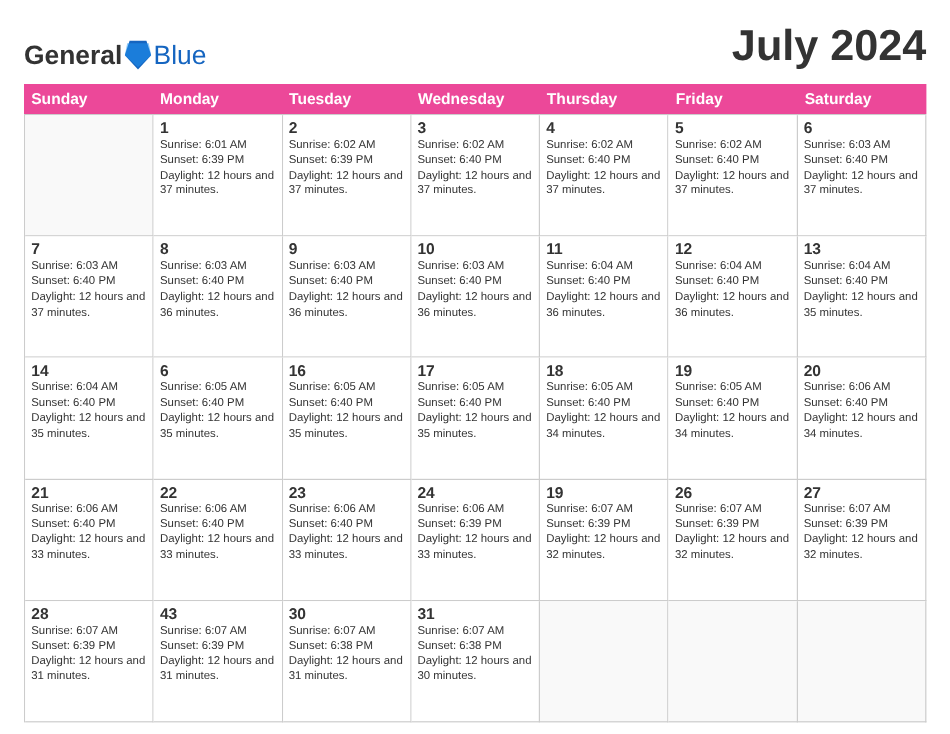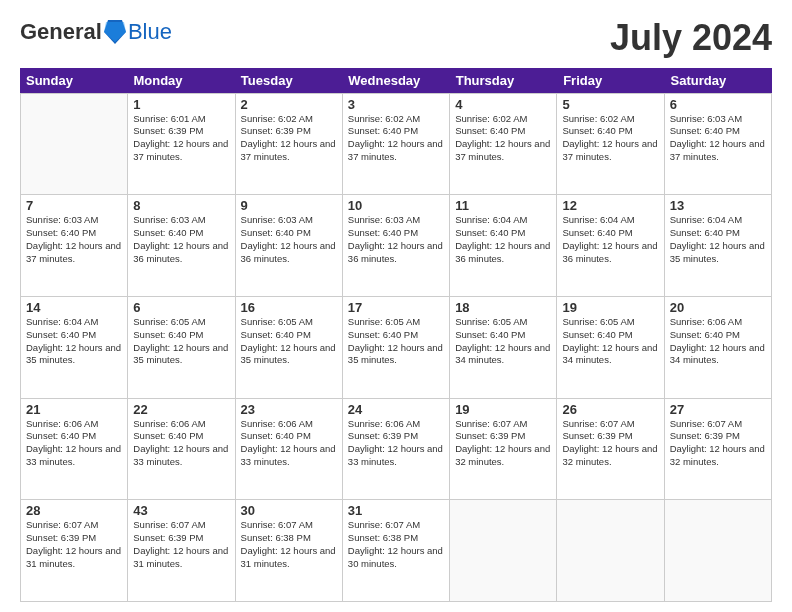--- a/index.html
+++ b/index.html
@@ -19,20 +19,21 @@
     }
     .header {
       display: flex;
       justify-content: space-between;
       align-items: flex-start;
       margin-bottom: 10px;
     }
     .logo {
       display: flex;
       align-items: center;
+      margin-top: 14px;
     }
     .title-area {
     }
     .month-title {
       font-size: 36px;
       font-weight: bold;
       color: #333;
       line-height: 1.1;
     }
     .location {
@@ -41,21 +42,21 @@
       margin-top: 2px;
     }
     .calendar {
       flex: 1;
       display: flex;
       flex-direction: column;
     }
     .cal-header {
       display: grid;
       grid-template-columns: repeat(7, 1fr);
-      background: #4c1d95;
+      background: #ec4899;
     }
     .cal-header-cell {
       color: #fff;
       font-weight: bold;
       font-size: 13px;
       padding: 5px 6px;
       text-align: left;
     }
     .cal-body {
       flex: 1;

